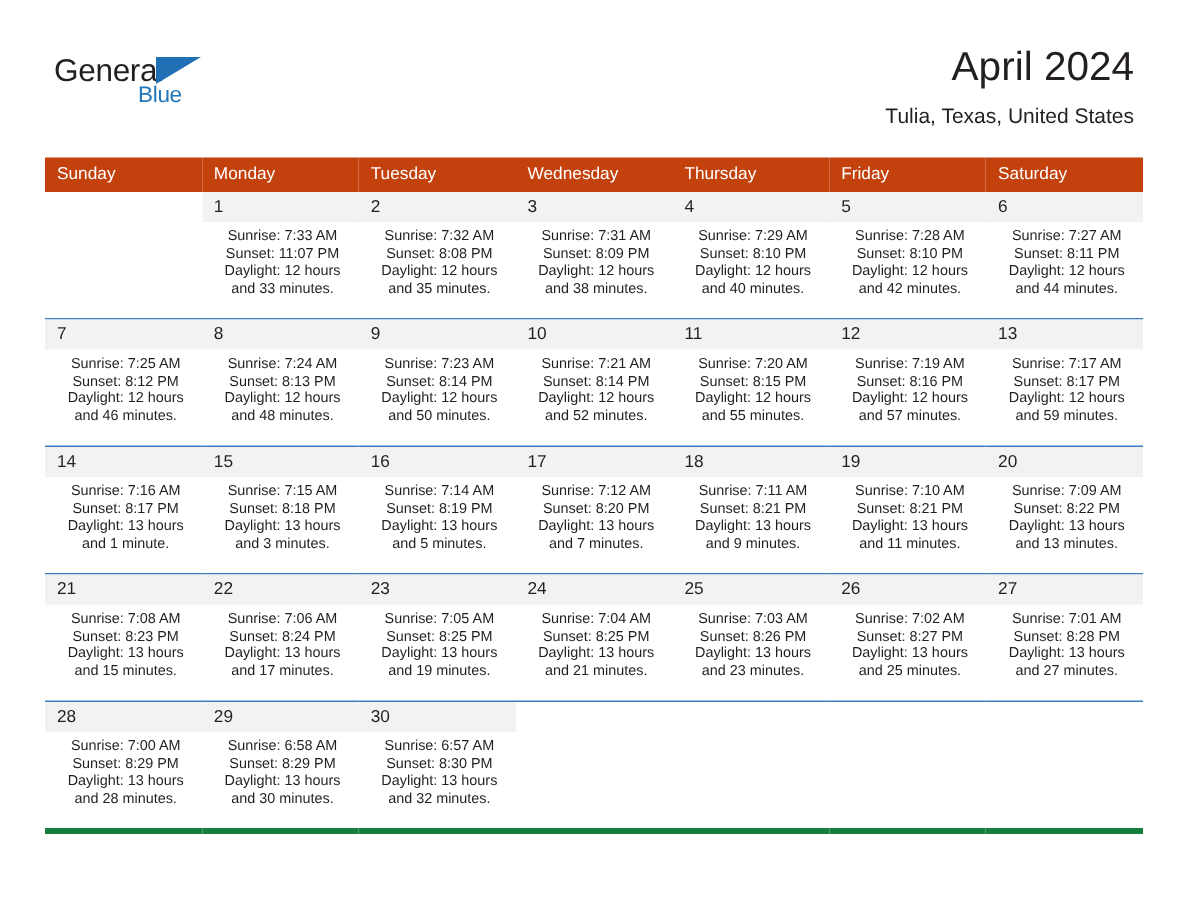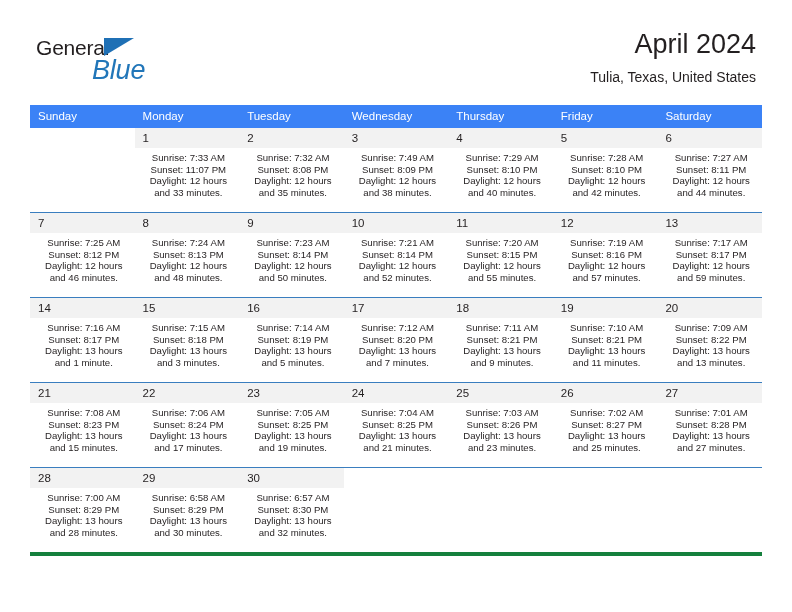--- a/index.html
+++ b/index.html
@@ -43,25 +43,24 @@
     top: 0;
     font-size: 21px;
     letter-spacing: -0.2px;
     color: #231f20;
     font-family: "Liberation Sans", sans-serif;
   }
   .brand-blue {
     position: absolute;
     left: 56px;
     top: 19px;
-    font-size: 27px;
+    font-size: 15px;
     letter-spacing: -0.2px;
     color: #2176b9;
     font-family: "Liberation Sans", sans-serif;
-    font-style: italic;
   }
   .brand-flag {
     position: absolute;
     left: 68px;
     top: 2px;
     width: 0;
     height: 0;
     border-left: 30px solid #1f70b5;
     border-bottom: 18px solid transparent;
   }
@@ -91,21 +90,21 @@
   
   .calendar {
     position: absolute;
     left: 30px;
     top: 105px;
     width: 732px;
     border-collapse: collapse;
     table-layout: fixed;
   }
   .calendar th {
-    background: #3b82f6;
+    background: #c2410c;
     color: #ffffff;
     font-size: 11.5px;
     font-weight: normal;
     text-align: left;
     padding: 5px 0 5px 8px;
     height: 10px;
     line-height: 13px;
     border: none;
   }
   .calendar td {
@@ -204,21 +203,21 @@
                 <div>Sunset: 8:08 PM</div>
                 <div>Daylight: 12 hours</div>
                 <div>and 35 minutes.</div>
               </div>
             </div>
           </td>
           <td class="cell">
             <div class="cell-inner">
               <div class="daynum">3</div>
               <div class="details">
-                <div>Sunrise: 7:49 AM</div>
+                <div>Sunrise: 7:31 AM</div>
                 <div>Sunset: 8:09 PM</div>
                 <div>Daylight: 12 hours</div>
                 <div>and 38 minutes.</div>
               </div>
             </div>
           </td>
           <td class="cell">
             <div class="cell-inner">
               <div class="daynum">4</div>
               <div class="details">

